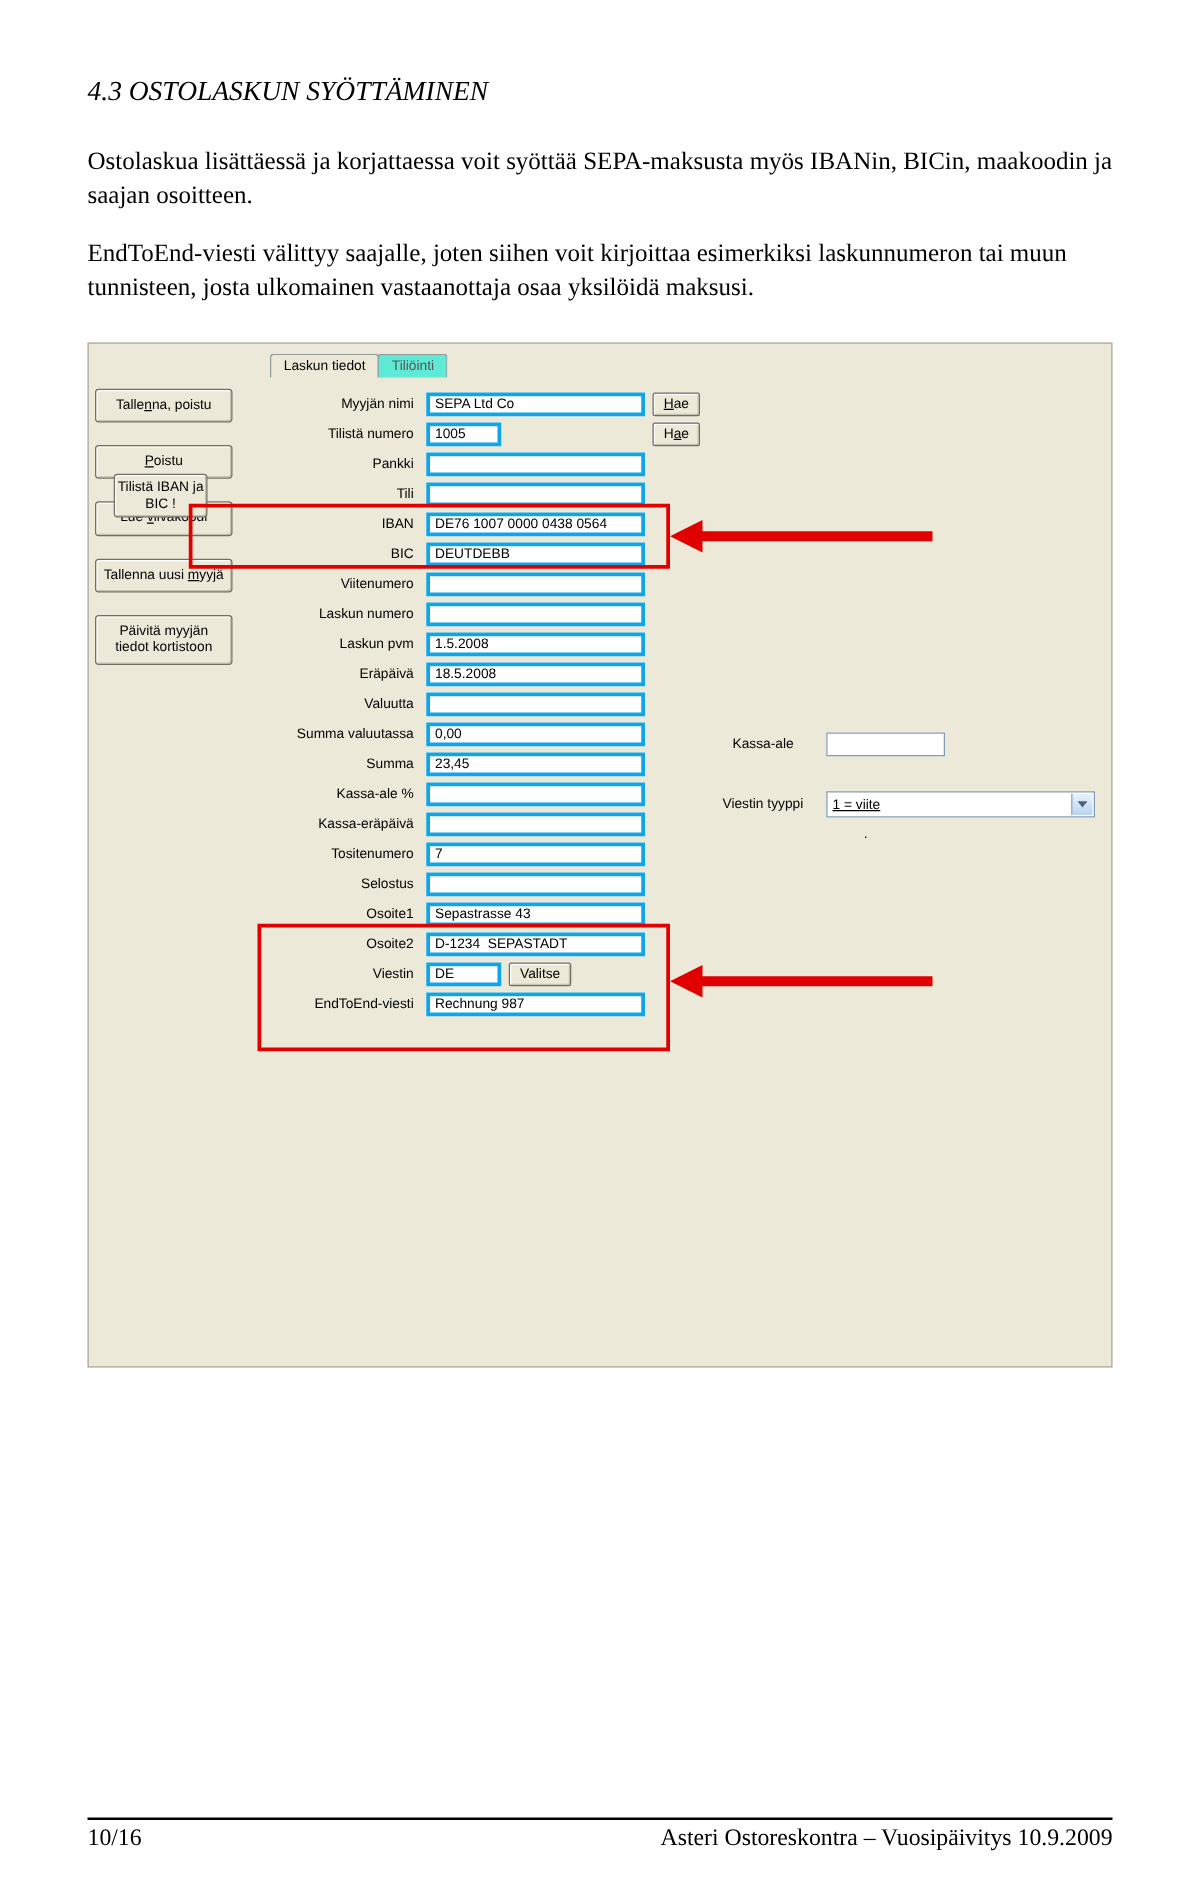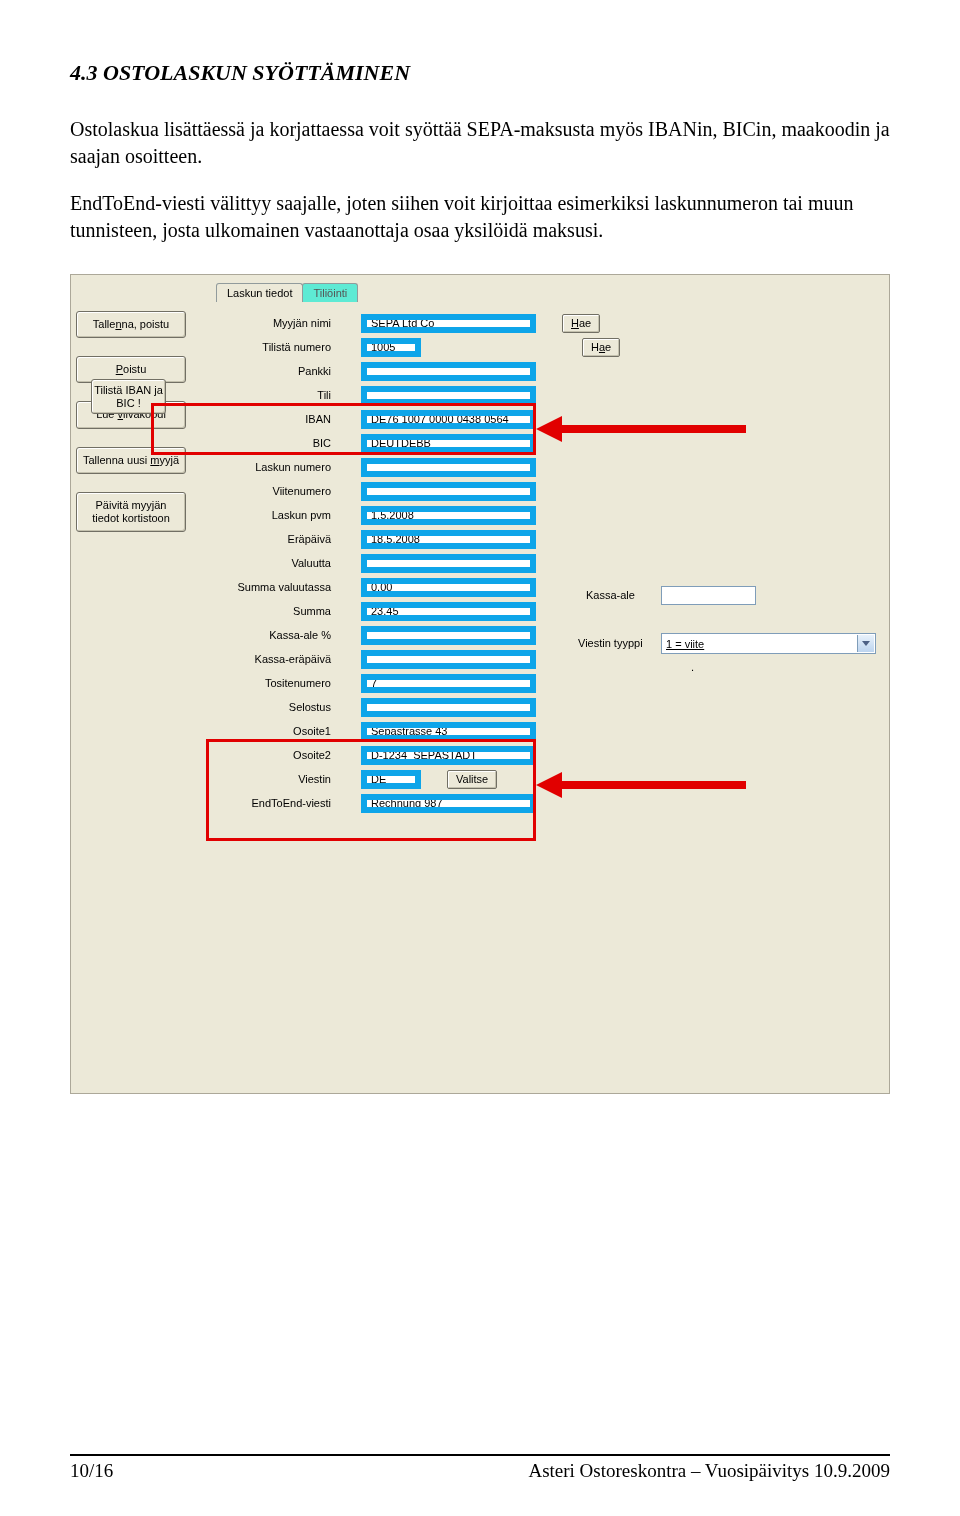--- a/index.html
+++ b/index.html
@@ -9,21 +9,21 @@
     width: 960px;
     height: 1516px;
     position: relative;
     color: #000;
   }
   .page {
     padding: 60px 70px 0 70px;
   }
   .heading {
     font-size: 22px;
-    font-weight: bold;
+    font-weight: normal;
     font-style: italic;
     margin-bottom: 30px;
   }
   .para {
     font-size: 20px;
     line-height: 1.35;
     margin-bottom: 20px;
   }
 
   .app-window {
@@ -91,33 +91,32 @@
   .form {
     position: absolute;
     left: 0;
     top: 8px;
     width: 100%;
   }
   .row {
     display: flex;
     align-items: center;
     height: 24px;
-    gap: 20px;
   }
   .lbl {
     width: 125px;
     text-align: right;
     padding-right: 10px;
     font-size: 11px;
   }
   .inp {
     width: 175px;
     height: 19px;
     background: #fff;
-    border: 6px solid #0ea5e9;
+    border: 3px solid #0ea5e9;
     font-size: 11px;
     padding: 1px 4px;
     font-family: Tahoma, Arial, sans-serif;
   }
   .after-btn {
     margin-left: 6px;
     height: 19px;
     padding: 0 8px;
     background: #ece9d8;
     border: 1px solid #716f64;
@@ -292,25 +291,25 @@
         </div>
         <div class="row">
           <div class="lbl">IBAN</div>
           <input class="inp" value="DE76 1007 0000 0438 0564" style="">
         </div>
         <div class="row">
           <div class="lbl">BIC</div>
           <input class="inp" value="DEUTDEBB" style="">
         </div>
         <div class="row">
+          <div class="lbl">Viitenumero</div>
+          <input class="inp" style="">
+        </div>
+        <div class="row">
           <div class="lbl">Laskun numero</div>
-          <input class="inp" style="">
-        </div>
-        <div class="row">
-          <div class="lbl">Viitenumero</div>
           <input class="inp" style="">
         </div>
         <div class="row">
           <div class="lbl">Laskun pvm</div>
           <input class="inp" value="1.5.2008" style="">
         </div>
         <div class="row">
           <div class="lbl">Eräpäivä</div>
           <input class="inp" value="18.5.2008" style="">
         </div>

